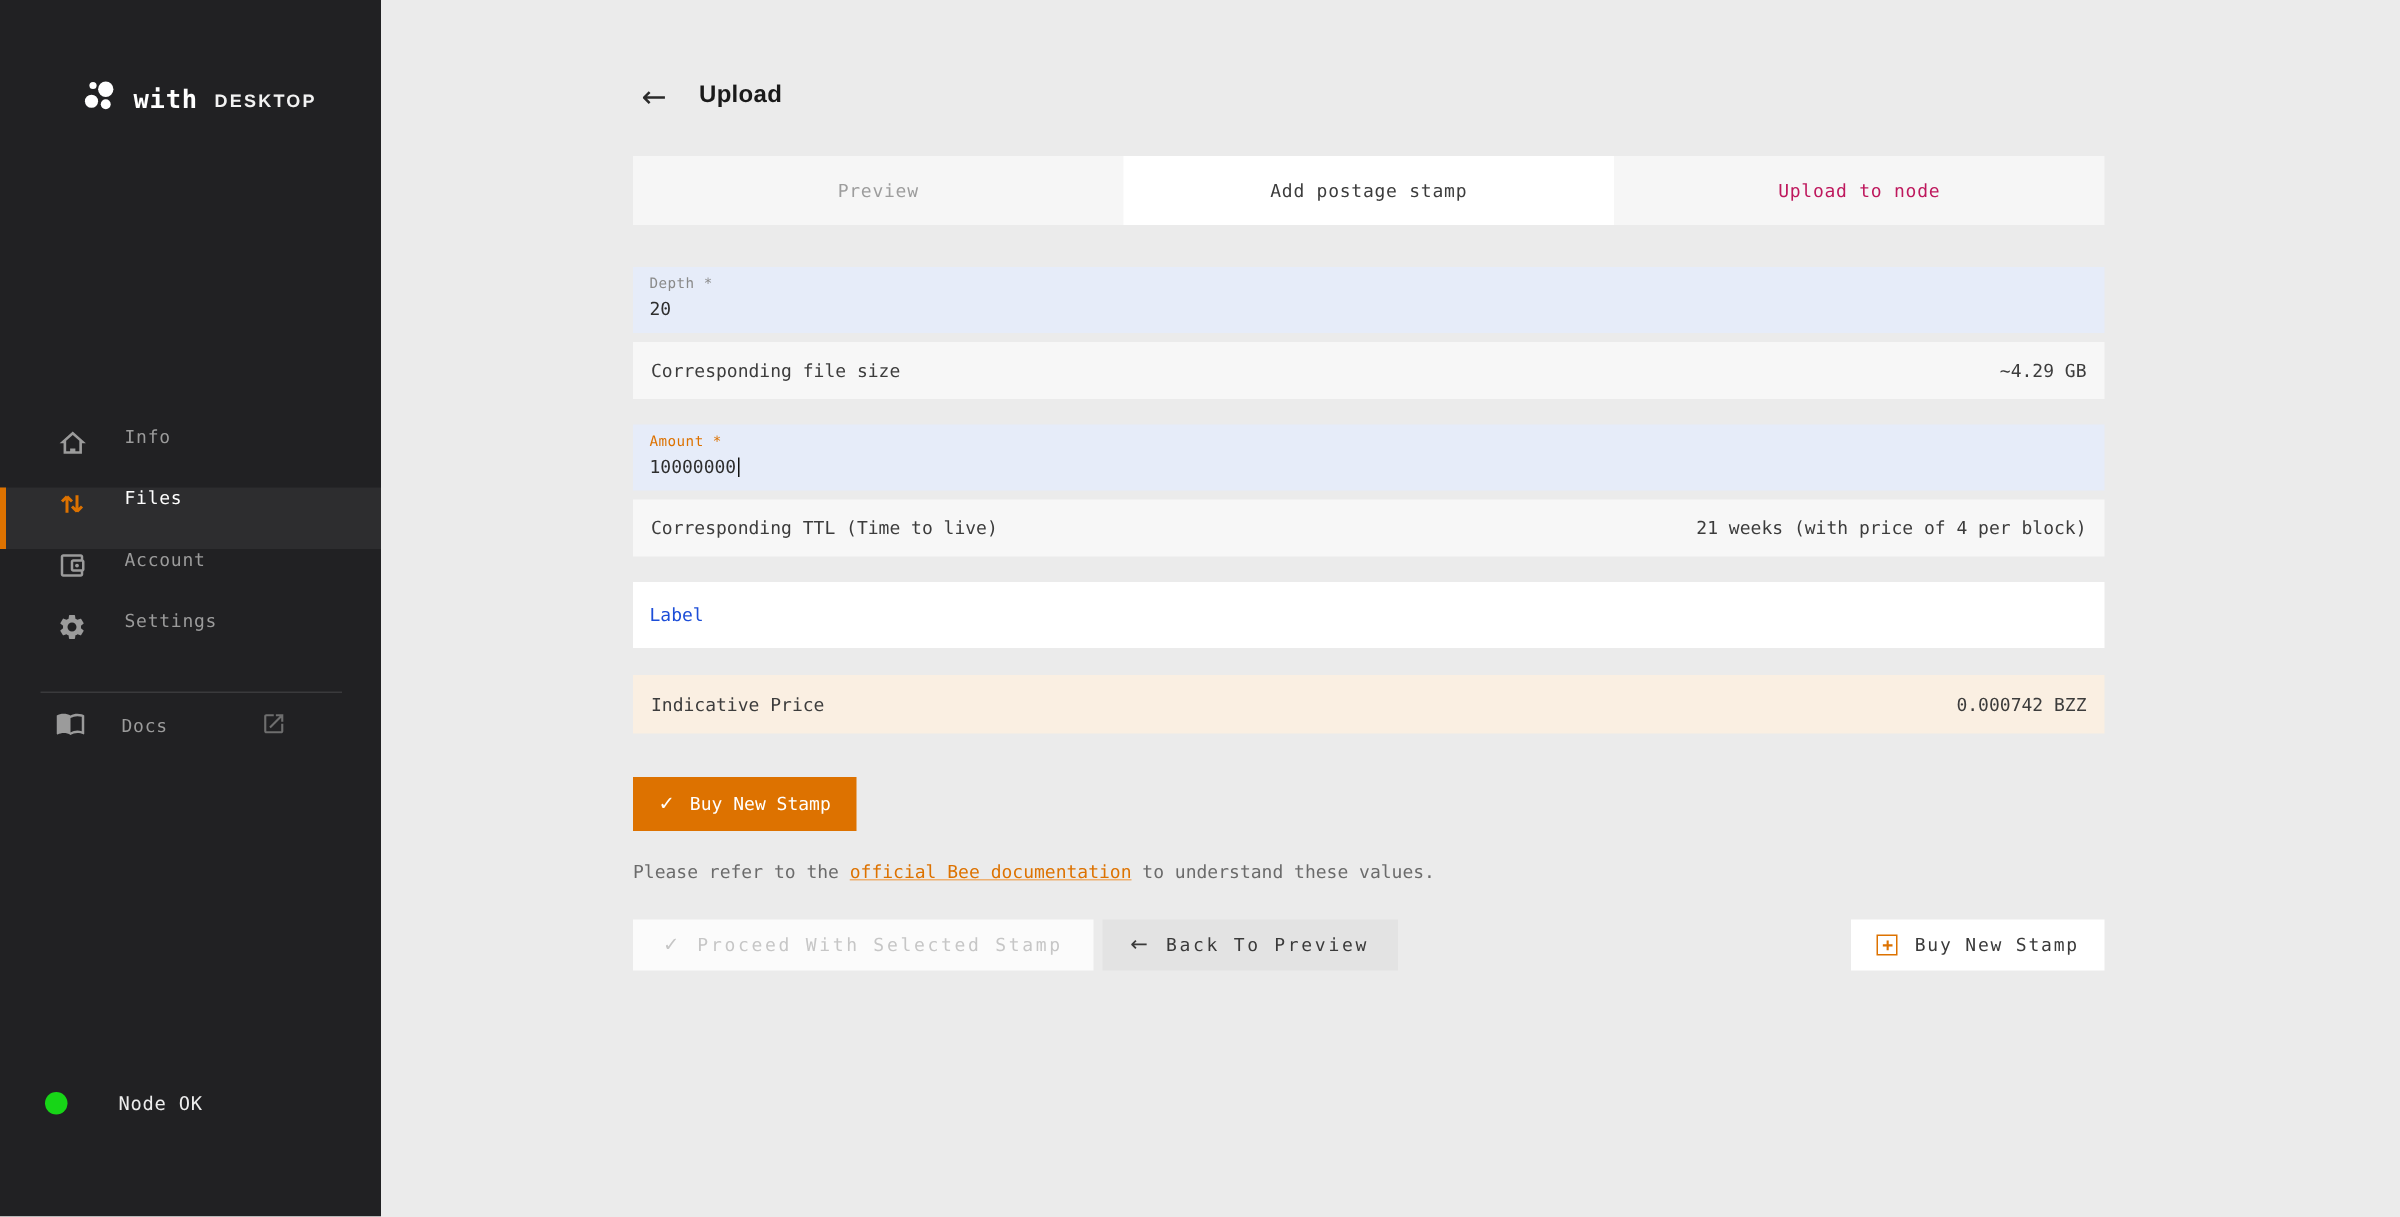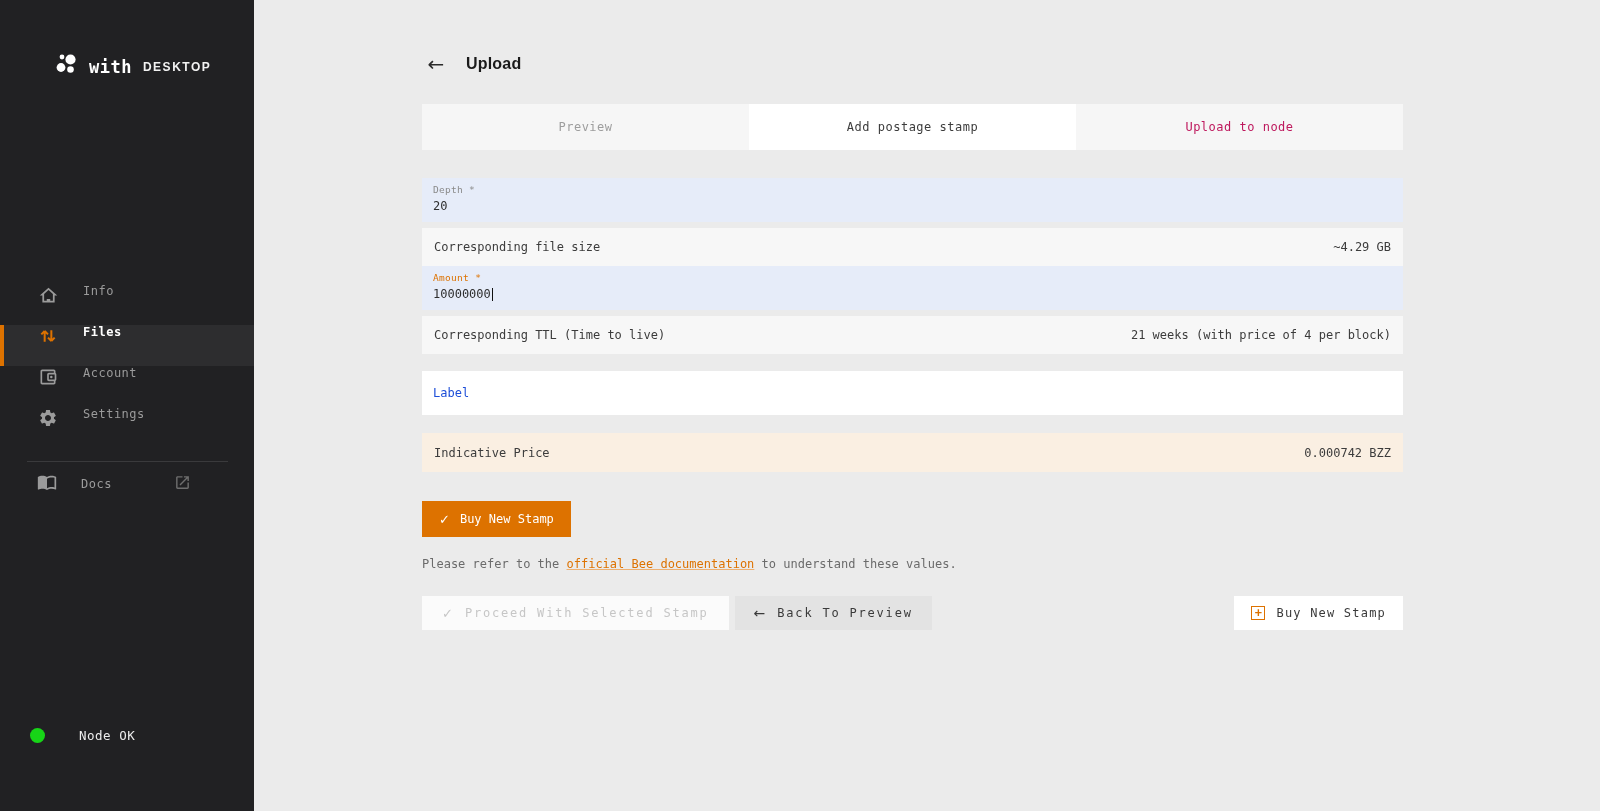--- a/index.html
+++ b/index.html
@@ -31,21 +31,21 @@
     padding-left:33px; cursor:pointer;
     border-left:4px solid transparent;
     color:#9b9b9b;
   }
   .nav-item .nav-icon { width:22px; height:22px; display:flex; align-items:center; justify-content:center; }
   .nav-item .nav-icon svg { display:block; }
   .nav-item .nav-label { margin-left:24px; font-size:12px; letter-spacing:0.5px; }
   .nav-item.active {
     background:#2d2d2f; border-left-color:#dd7200; color:#ffffff;
   }
-  .nav-item.active .nav-label { font-weight:bold; }
+  .nav-item.active .nav-label { font-weight:normal; }
   .docs-section { position:absolute; left:0; top:461px; width:254px; }
   .docs-divider { border-top:1px solid #3a3a3c; margin:0 26px 0 27px; }
   .docs-item {
     height:42px; display:flex; align-items:center; padding-left:37px;
     color:#9b9b9b; cursor:pointer; margin-top:1px;
   }
   .docs-item .nav-label { margin-left:24px; font-size:12px; letter-spacing:0.5px; }
   .docs-item .ext { margin-left:62px; }
   .status {
     position:absolute; left:0; bottom:68px; width:254px;
@@ -77,21 +77,21 @@
   .tab.active { background:#ffffff; color:#3c3c3c; }
   .tab.disabled { color:#be185d; }
 
   .field {
     background:#e6ecf9; height:44px; padding:6px 0 0 11px; cursor:text;
   }
   .field .field-label { font-size:9.5px; color:#8a8a8a; letter-spacing:0.3px; }
   .field.focused .field-label { color:#dd7200; }
   .field .field-value { font-size:12px; color:#2e2e2e; margin-top:4px; }
   .field-depth  { margin-top:28px; }
-  .field-amount { }
+  .field-amount { margin-top:17px; }
   .caret {
     display:inline-block; width:1px; height:13px; background:#111;
     vertical-align:text-bottom; margin-left:1px;
   }
 
   .info-row {
     height:38px; display:flex; align-items:center; justify-content:space-between;
     padding:0 12px; background:#f7f7f7; font-size:12px; color:#3c3c3c;
   }
   .row-filesize { margin-top:6px; }

